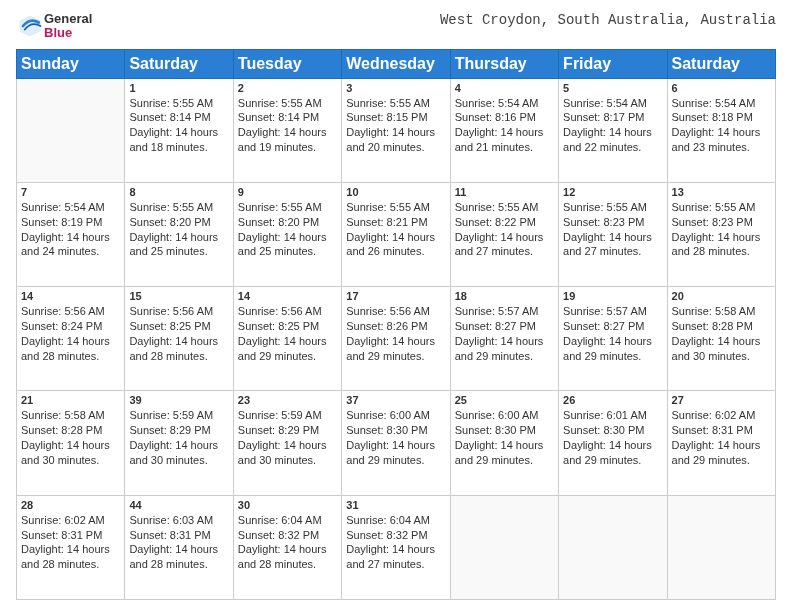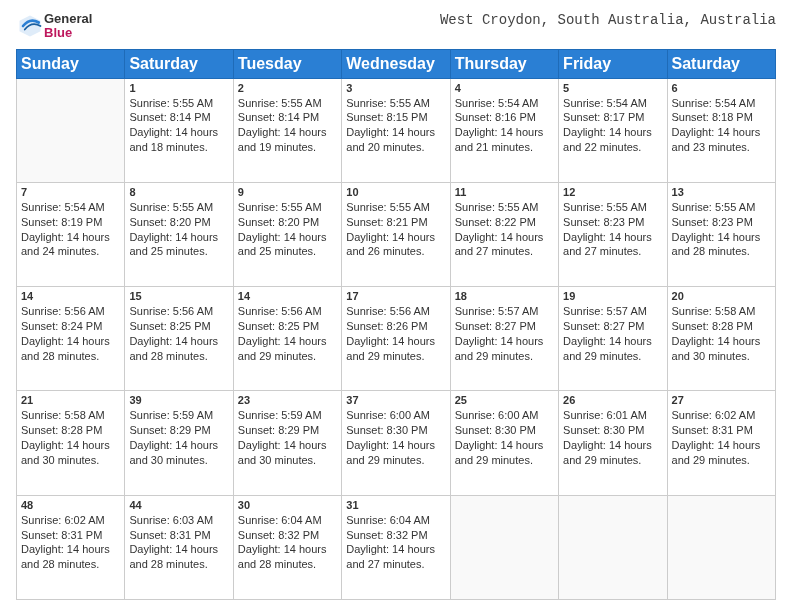--- a/index.html
+++ b/index.html
@@ -325,21 +325,21 @@
           <td>
             <span class="day-num">27</span>
             <div class="day-info" style="white-space: pre-wrap;">Sunrise: 6:02 AM
 Sunset: 8:31 PM
 Daylight: 14 hours
 and 29 minutes.</div>
           </td>
         </tr>
         <tr class="week-row">
           <td>
-            <span class="day-num">48</span>
+            <span class="day-num">28</span>
             <div class="day-info" style="white-space: pre-wrap;">Sunrise: 6:02 AM
 Sunset: 8:31 PM
 Daylight: 14 hours
 and 28 minutes.</div>
           </td>
           <td>
             <span class="day-num">44</span>
             <div class="day-info" style="white-space: pre-wrap;">Sunrise: 6:03 AM
 Sunset: 8:31 PM
 Daylight: 14 hours

